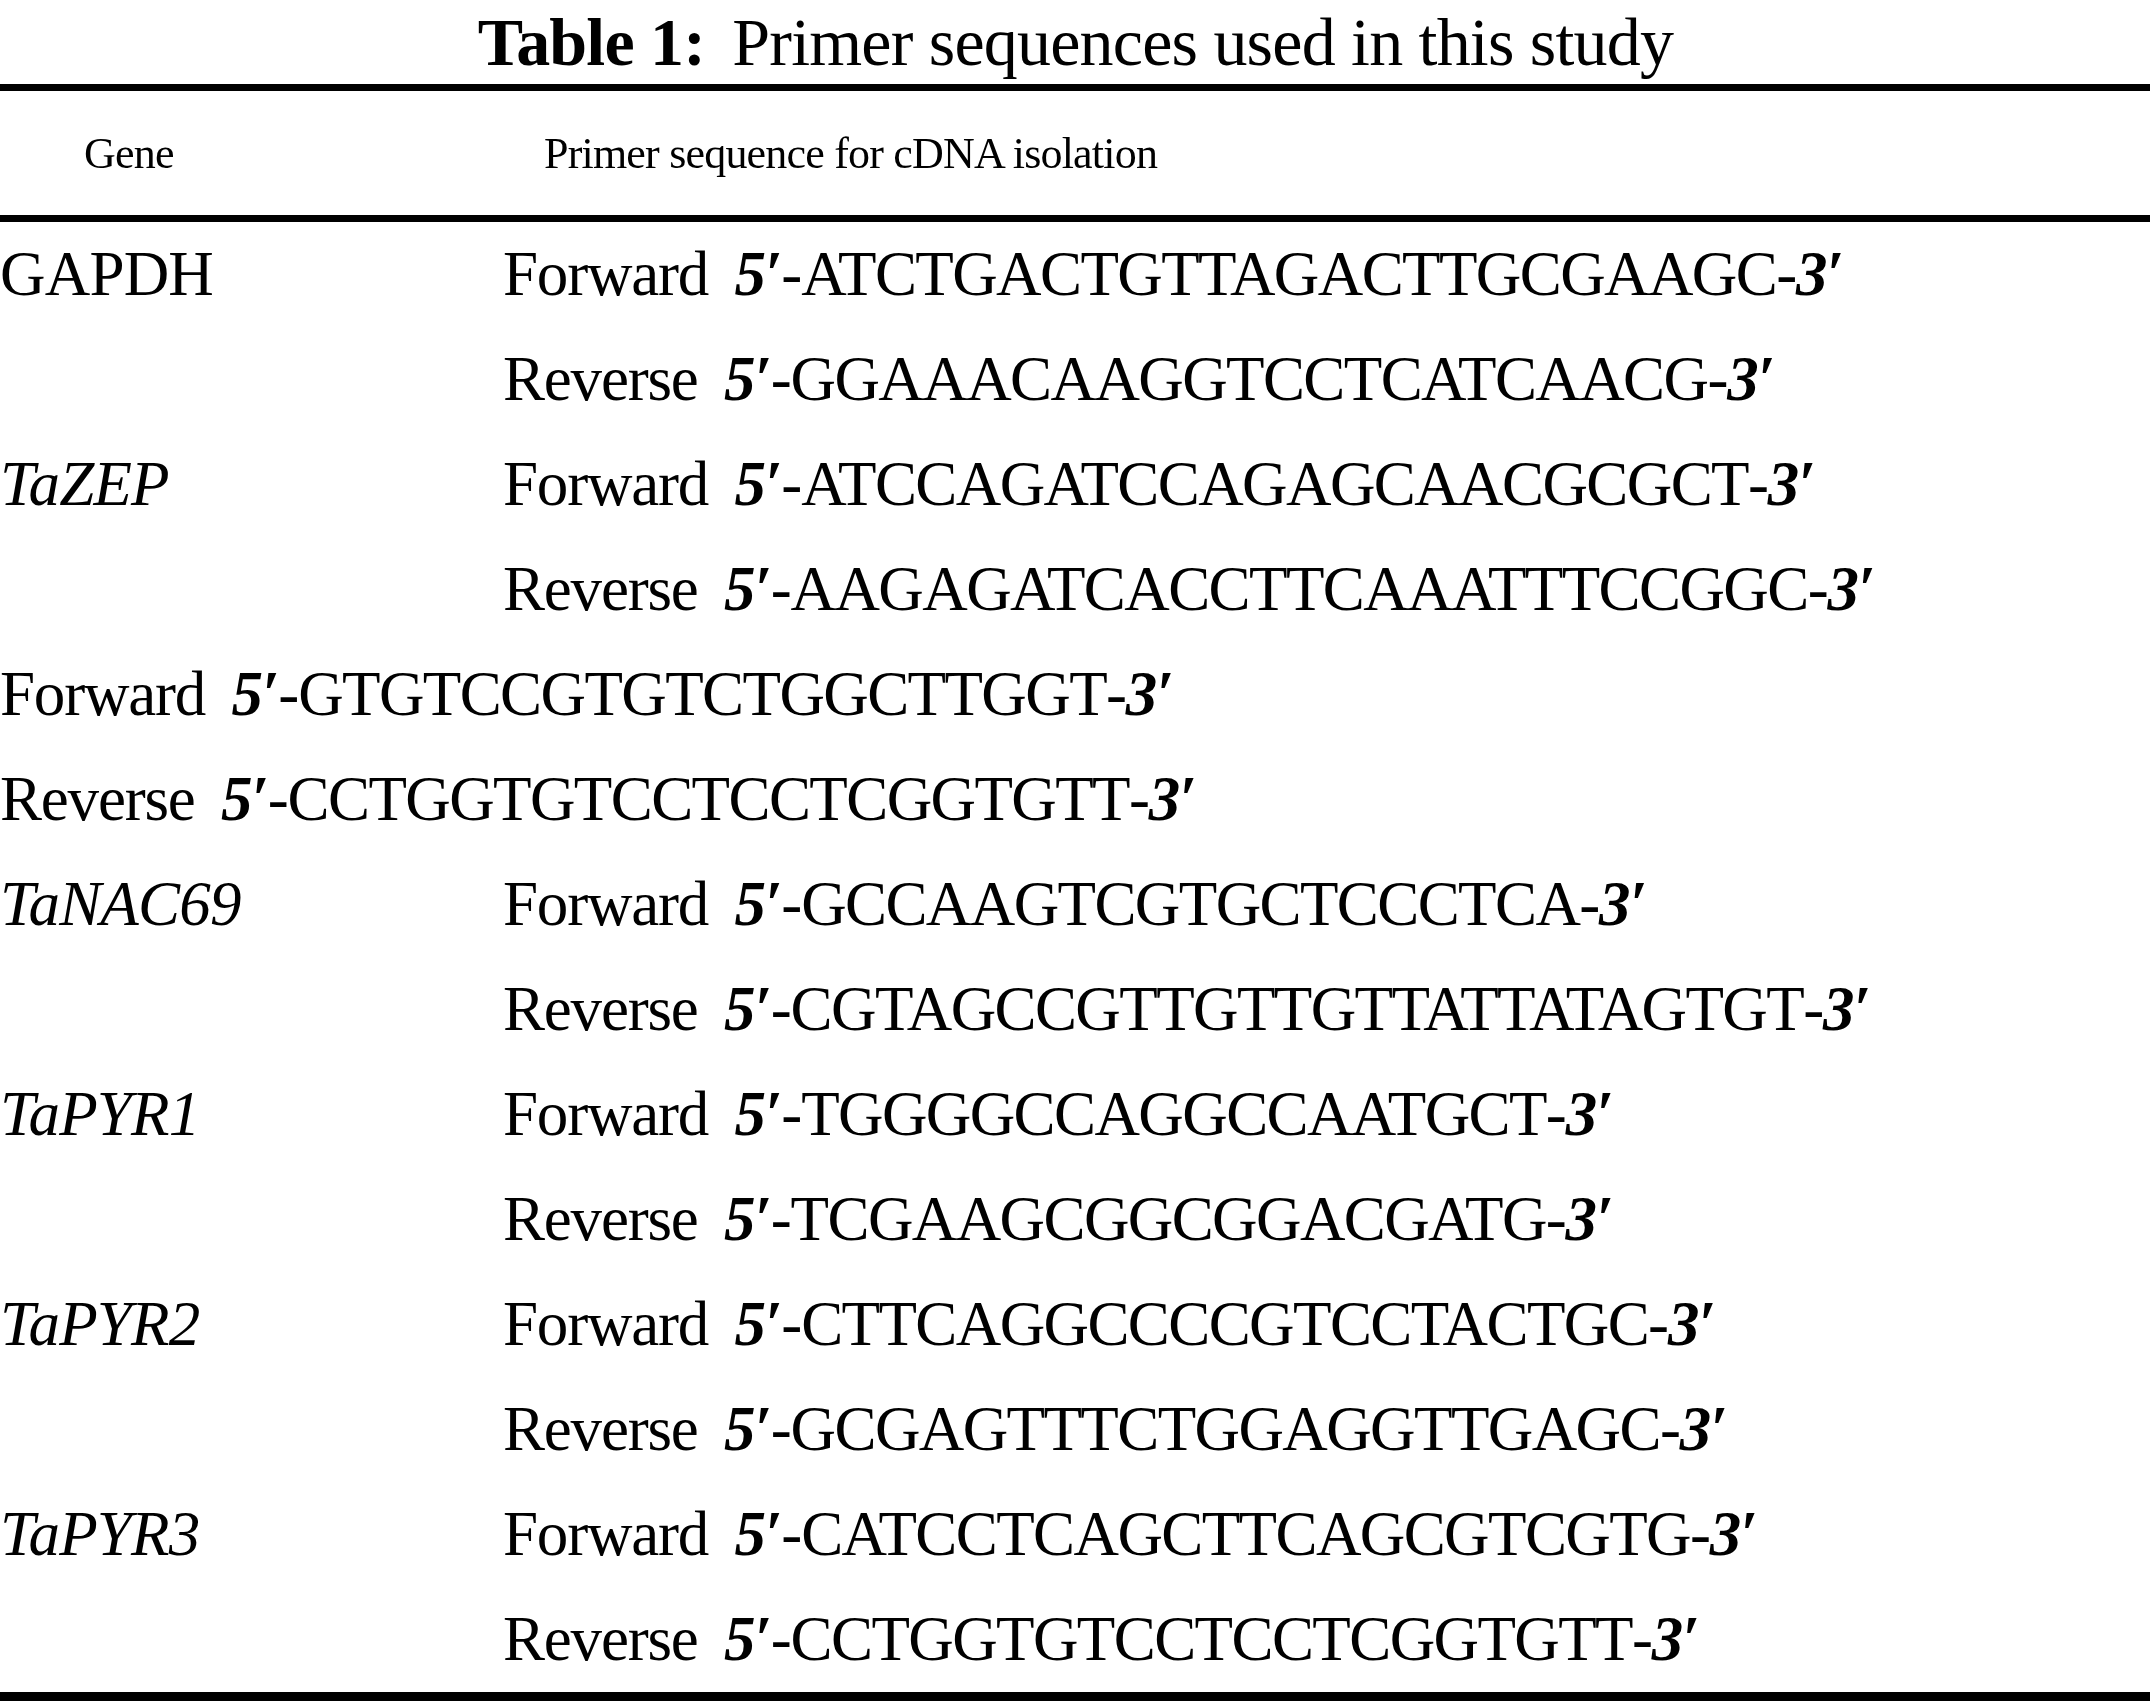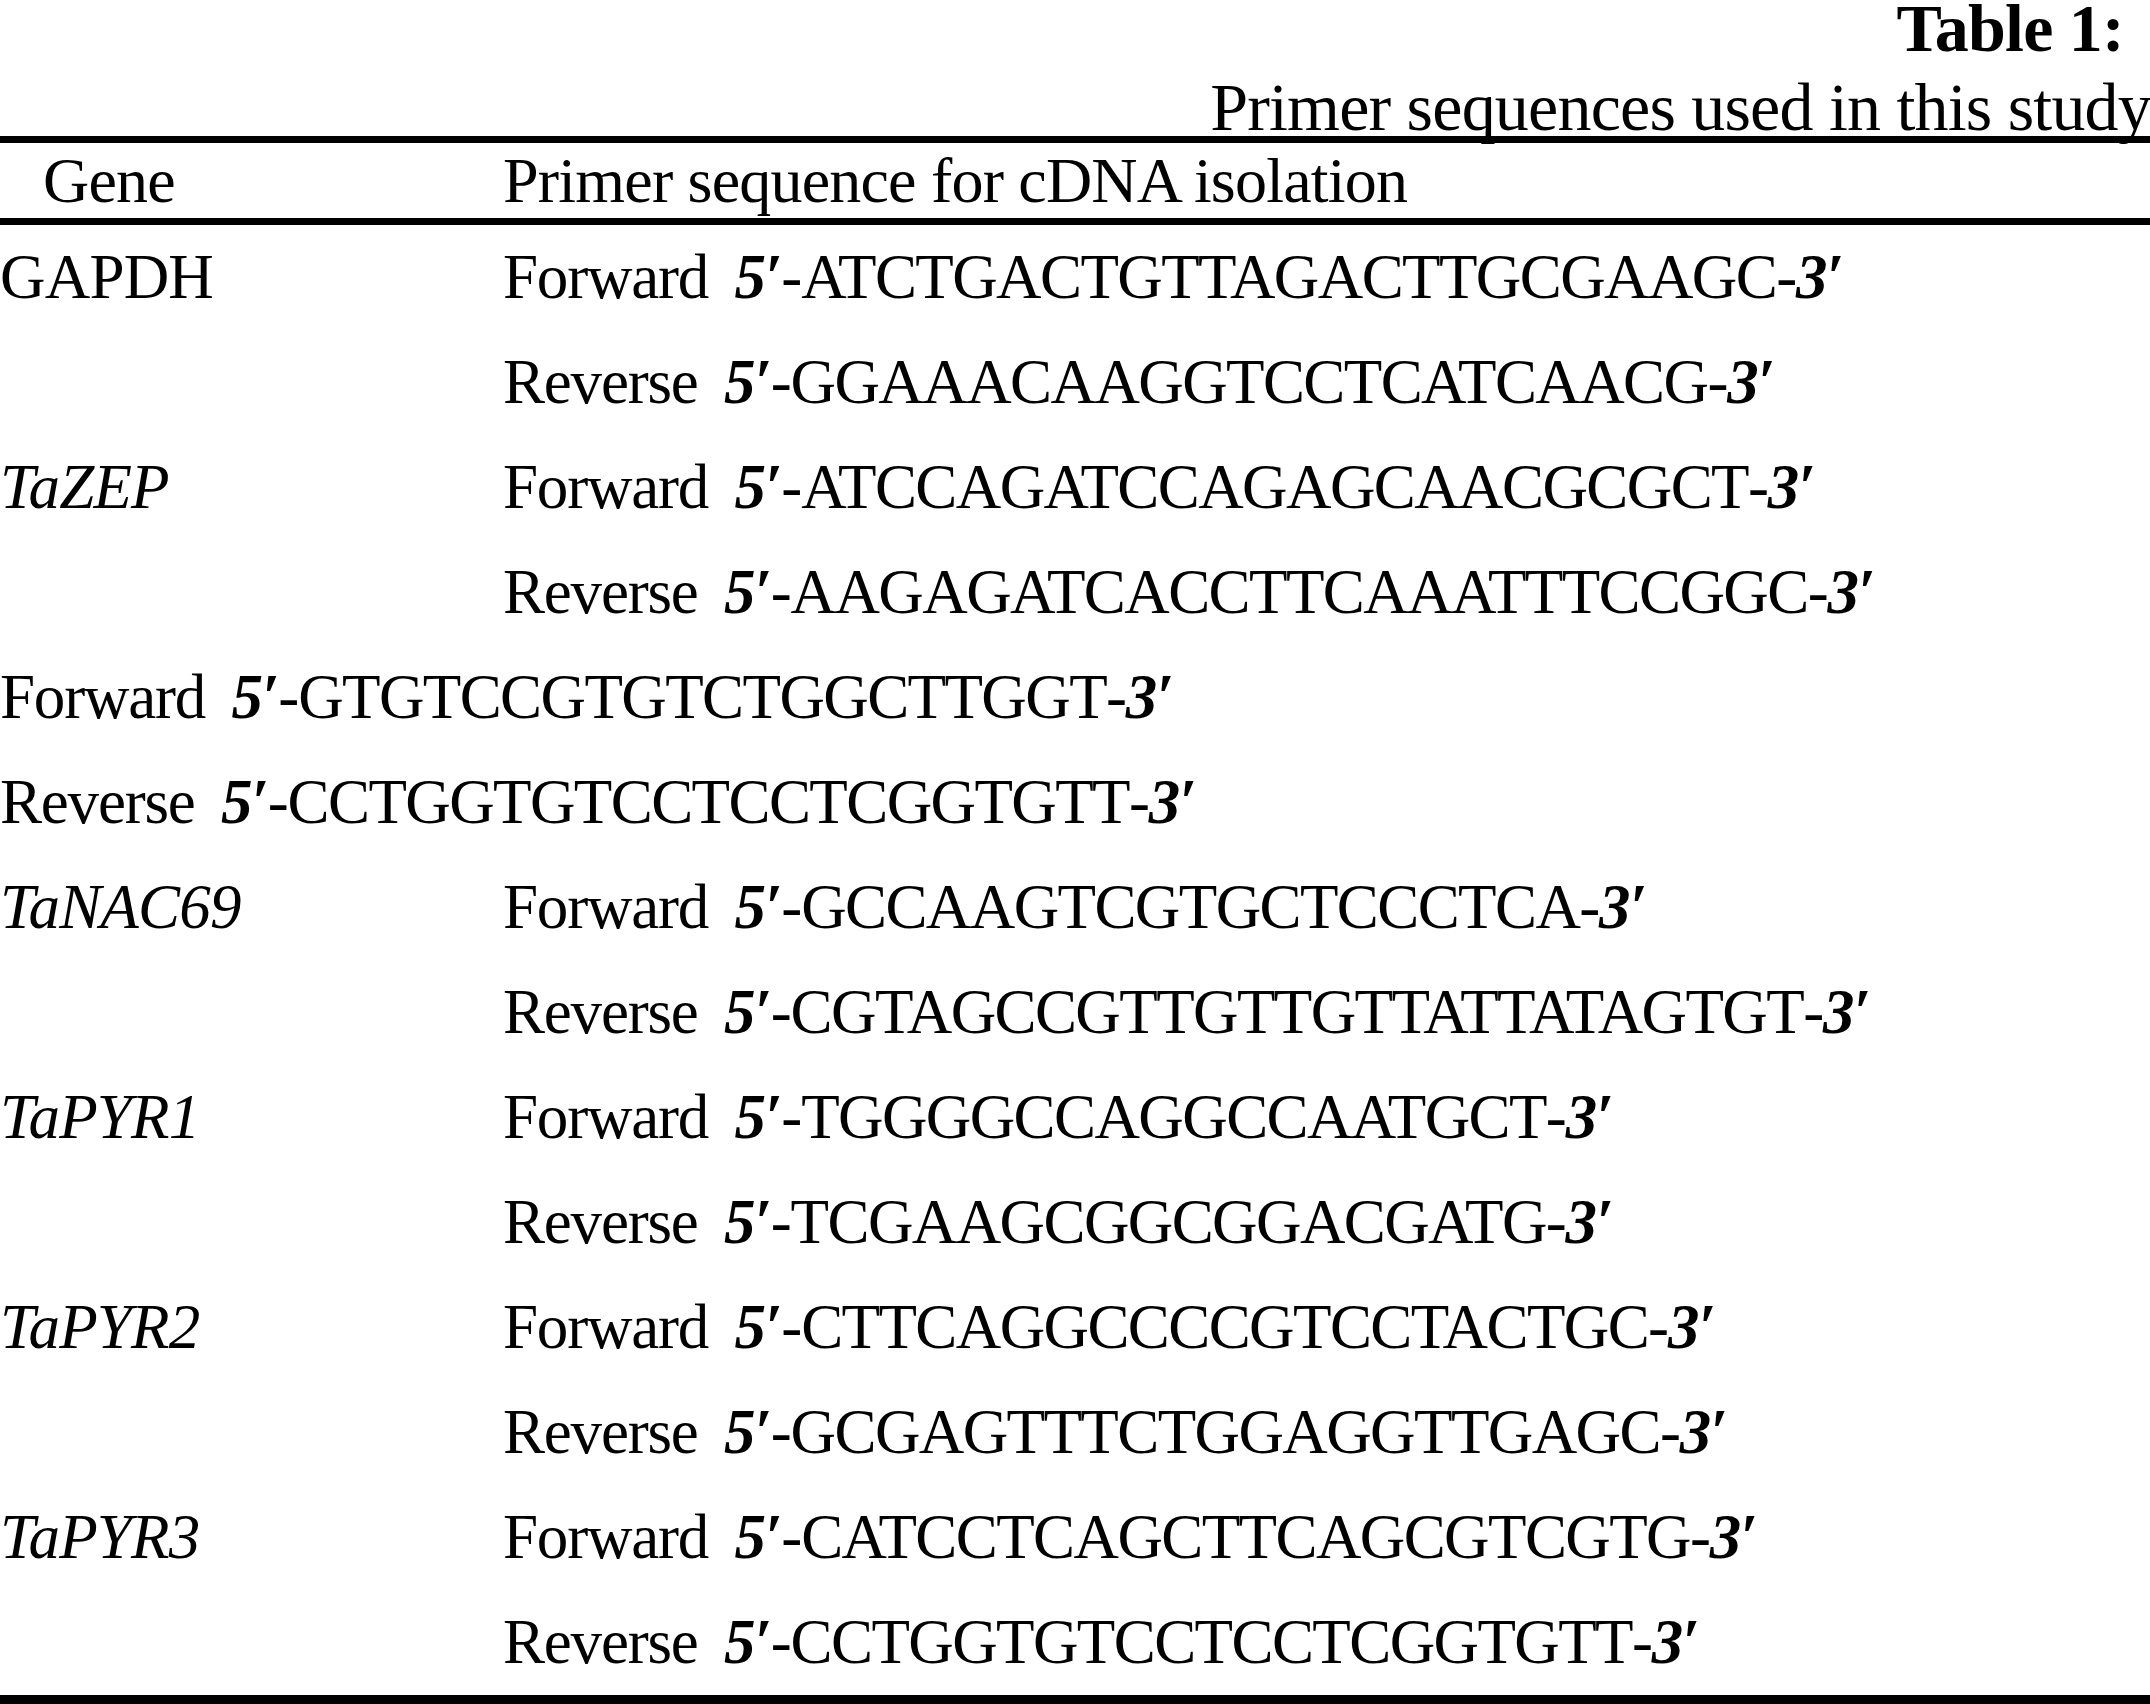--- a/index.html
+++ b/index.html
@@ -8,49 +8,49 @@
     background: #ffffff;
   }
   body {
     width: 2151px;
     height: 1704px;
     color: #000000;
     font-family: "Liberation Serif", serif;
     overflow: hidden;
   }
   .title-row {
-    height: 136px;
+    height: 84px;
     display: flex;
     justify-content: center;
-    align-items: flex-end;
+    align-items: center;
     font-size: 68px;
     letter-spacing: -0.8px;
     white-space: nowrap;
-    flex-direction: column;
   }
   .title-label {
     font-weight: bold;
     margin-right: 0.4em;
   }
   .rule {
     width: 100%;
     background: #000000;
     height: 7px;
   }
   .rule.bottom {
     height: 9.4px;
   }
   .header-row {
     display: grid;
     grid-template-columns: 503px 1fr;
-    height: 75px;
-    align-items: center;
-    font-size: 64px;
+    height: 124px;
+    align-items: center;
+    font-size: 44px;
     letter-spacing: -0.8px;
     white-space: nowrap;
+    padding-left: 41px;
   }
   .header-gene {
     padding-left: 43px;
   }
   .table-body {
     
   }
   .gene-block {
     display: grid;
     grid-template-columns: 503px 1fr;

